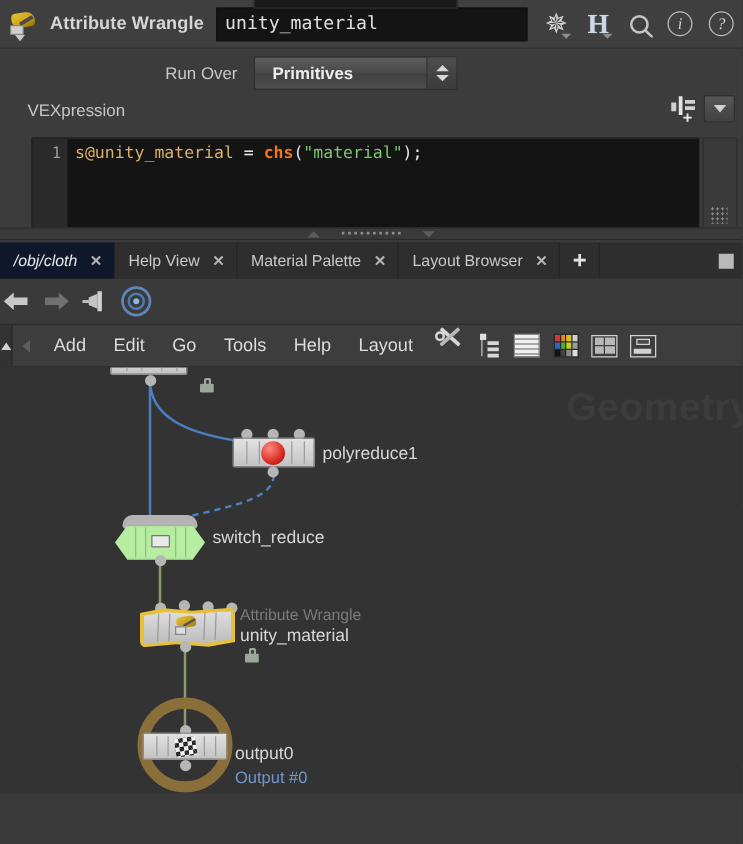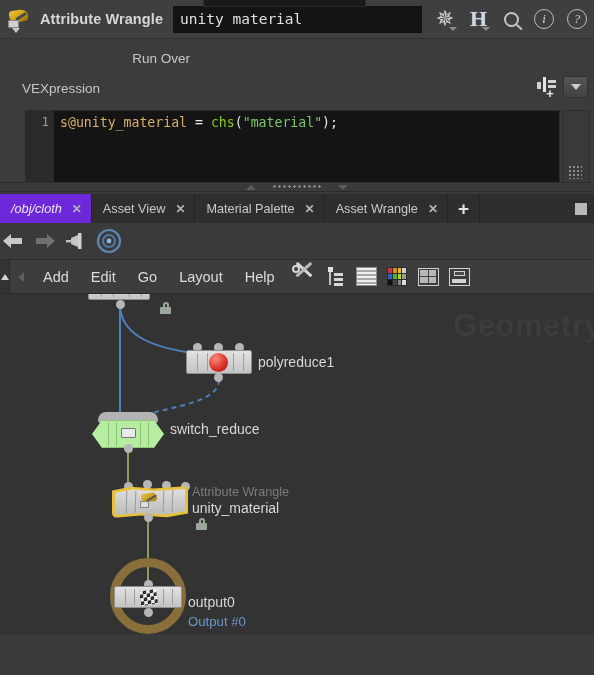--- a/index.html
+++ b/index.html
@@ -153,21 +153,21 @@
     font-family:"DejaVu Sans Mono", monospace; font-size:12.5px;
     text-align:right; padding:3px 5px 0 0;
   }
   .code-body{
     flex:1; padding:3px 0 0 6px;
     font-family:"DejaVu Sans Mono", monospace; font-size:13.2px; line-height:17px;
     white-space:pre; color:#e6e6e6;
   }
   .tok-attr{ color:#dcb067; }
   .tok-op{ color:#e8e8e8; }
-  .tok-fn{ color:#84cc16; }
+  .tok-fn{ color:#f97316;font-weight:bold; }
   .tok-str{ color:#7bc86c; }
   .tok-pn{ color:#e8e8e8; }
   .code-scroll{
     position:absolute; right:4px; top:110px; width:28px; height:74px;
     background:#3a3a3a; border:1px solid #2f2f2f;
   }
   .grip{
     position:absolute; right:7px; bottom:4px; width:14px; height:14px;
     background-image:radial-gradient(#9a9a9a 38%, transparent 40%);
     background-size:4px 4px;
@@ -192,21 +192,21 @@
   .tabbar{
     position:absolute; left:0; top:194px; width:594px; height:29px;
     background:#2e2e2e; display:flex; align-items:stretch;
   }
   .tab{
     display:flex; align-items:center; gap:10px;
     padding:0 9px 0 11px; position:relative;
     background:#2e2e2e; color:#c9c9c9; font-size:12.7px;
     border-right:1px solid #242424;
   }
-  .tab.active{ background:#6d28d9; color:#e9e9e9; }
+  .tab.active{ background:#0f172a; color:#e9e9e9; }
   .tab.active .tab-label{ font-style:italic; }
   .tab .x{ color:#b5b5b5; font-size:12px; font-weight:bold; line-height:1; }
   .tab-add{
     display:flex;align-items:center;justify-content:center;
     width:32px; color:#e2e2e2; font-size:19px; font-weight:bold;
     border-right:1px solid #242424;
   }
   .tabbar-spacer{ flex:1; }
   .tab-maxbtn{
     width:26px; display:flex; align-items:center; justify-content:center;
@@ -358,20 +358,27 @@
         <div class="hicon">
           <span class="circ">?</span>
         </div>
       </div>
     </div>
 
     <div class="top-strip"></div>
 
     <div class="runover-row">
       <div class="runover-label">Run Over</div>
+      <div class="combo">
+        <div class="val">Primitives</div>
+        <div class="spin">
+          <i class="up"></i>
+            <i class="dn"></i>
+        </div>
+      </div>
     </div>
 
     <div class="vex-row">
       <div class="vex-label">VEXpression</div>
       <div class="vex-tools">
         <div class="chan-icon">
           <i class="b1"></i>
             <i class="b2"></i>
             <i class="b3"></i>
             <i class="b4"></i>
@@ -397,29 +404,29 @@
       <i class="tri-d"></i>
     </div>
   </div>
 
   <div class="tabbar">
     <div class="tab active">
       <span class="tab-label">/obj/cloth</span>
       <span class="x">✕</span>
     </div>
     <div class="tab">
-      <span class="tab-label">Asset View</span>
+      <span class="tab-label">Help View</span>
       <span class="x">✕</span>
     </div>
     <div class="tab">
       <span class="tab-label">Material Palette</span>
       <span class="x">✕</span>
     </div>
     <div class="tab">
-      <span class="tab-label">Asset Wrangle</span>
+      <span class="tab-label">Layout Browser</span>
       <span class="x">✕</span>
     </div>
     <div class="tab-add">+</div>
     <div class="tabbar-spacer"></div>
     <div class="tab-maxbtn">
         <i></i>
       </div>
   </div>
 
   <div class="pathbar">
@@ -452,22 +459,23 @@
   <div class="menubar">
     <div class="mb-scroll">
         <i></i>
       </div>
     <div class="mb-left">
         <i></i>
       </div>
     <div class="menu-item">Add</div>
     <div class="menu-item">Edit</div>
     <div class="menu-item">Go</div>
+    <div class="menu-item">Tools</div>
+    <div class="menu-item">Help</div>
     <div class="menu-item">Layout</div>
-    <div class="menu-item">Help</div>
     <div class="mb-icons">
       <div class="mi">
         <span class="tools-ic">
             <i class="w1"></i>
             <i class="w2"></i>
             <i class="h1"></i>
           </span>
       </div>
       <div class="mi">
         <span class="tree-ic">

